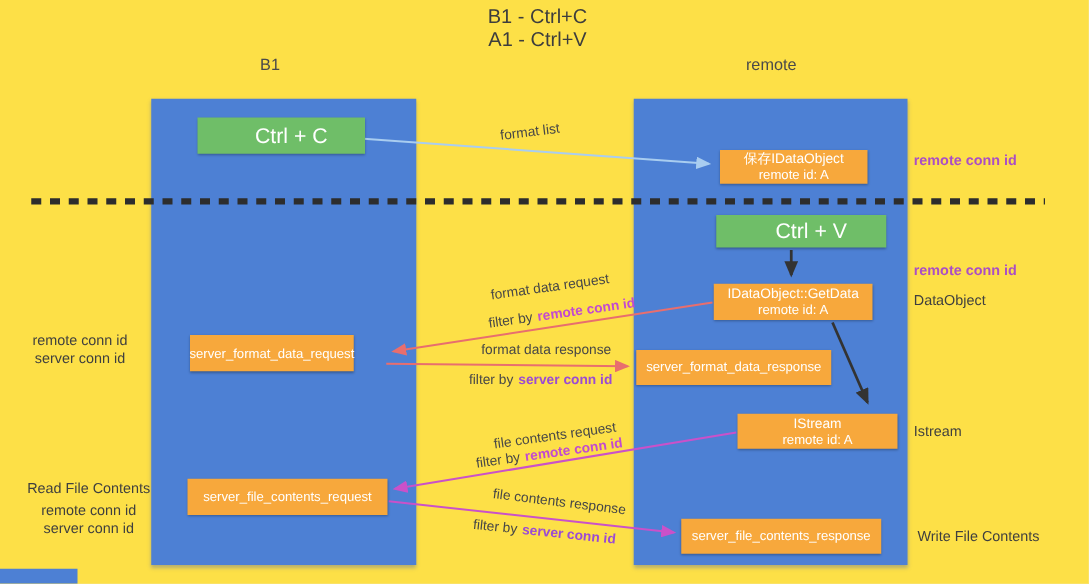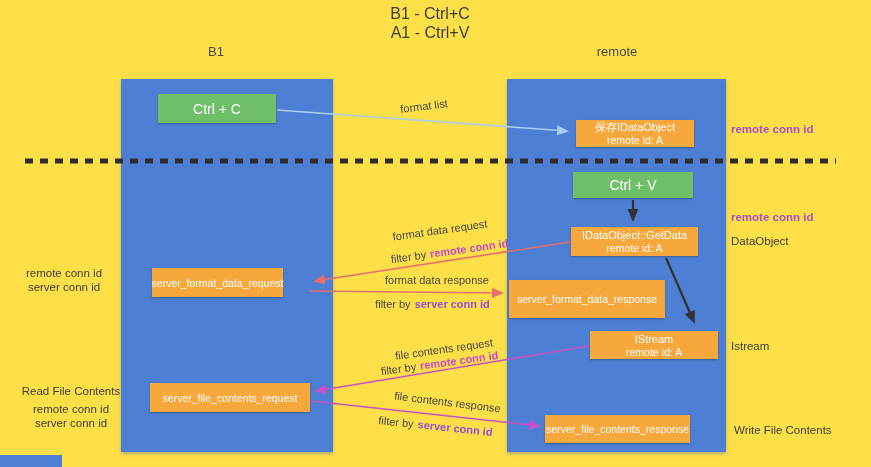--- a/index.html
+++ b/index.html
@@ -23,21 +23,21 @@
   .column{
     background:var(--column-blue);
     box-shadow:0 2px 3px rgba(90,110,160,0.45);
     z-index:1;
   }
   .arrows{left:0;top:0;z-index:2;pointer-events:none;}
   .node{
     z-index:3;display:flex;flex-direction:column;align-items:center;justify-content:center;
     color:#ffffff;text-align:center;box-shadow:0 1px 2px rgba(0,0,0,0.3);
   }
-  .node.green{background:var(--box-green);font-size:14px;}
+  .node.green{background:var(--box-green);font-size:17px;padding-left:16px;}
   .node.orange{background:var(--box-orange);}
   .node .l1{font-size:11px;line-height:13px;}
   .node .l2{font-size:10.5px;line-height:12px;}
   .node.wide{font-size:10.5px;}
   .arrow-label{
     z-index:4;font-size:11px;color:#474747;white-space:nowrap;
     text-align:center;transform-origin:center;
   }
   .accent-magenta{color:var(--accent-magenta);font-weight:bold;}
   .accent-violet{color:var(--accent-violet);font-weight:bold;}
@@ -116,34 +116,34 @@
 
   <div class="abs node orange" style="left:571px;top:227px;width:127px;height:29px;">
     <div class="l1">IDataObject::GetData</div>
     <div class="l2">remote id: A</div>
   </div>
 
   <div class="abs node orange wide" style="left:152px;top:268px;width:131px;height:29px;">
     <span>server_format_data_request</span>
   </div>
 
-  <div class="abs node orange wide" style="left:509px;top:280px;width:156px;height:38px;justify-content:center;">
+  <div class="abs node orange wide" style="left:509px;top:280px;width:156px;height:28px;justify-content:center;">
     <span>server_format_data_response</span>
   </div>
 
   <div class="abs node orange" style="left:590px;top:331px;width:128px;height:28px;">
     <div class="l1">IStream</div>
     <div class="l2">remote id: A</div>
   </div>
 
   <div class="abs node orange wide" style="left:150px;top:383px;width:160px;height:29px;">
     <span>server_file_contents_request</span>
   </div>
 
-  <div class="abs node orange wide" style="left:545px;top:415px;width:145px;height:28px;">
+  <div class="abs node orange wide" style="left:545px;top:415px;width:160px;height:28px;">
     <span>server_file_contents_response</span>
   </div>
 
   <div class="abs arrow-label" style="left:384px;top:100px;width:80px;transform:rotate(-7deg);">format list</div>
 
   <div class="abs arrow-label" style="left:385px;top:224px;width:110px;transform:rotate(-8deg);">format data request</div>
   <div class="abs arrow-label" style="left:382px;top:245px;width:135px;transform:rotate(-8deg);">
     <span class="filter-pre">filter by</span><span class="accent-magenta">remote conn id</span>
   </div>
 

